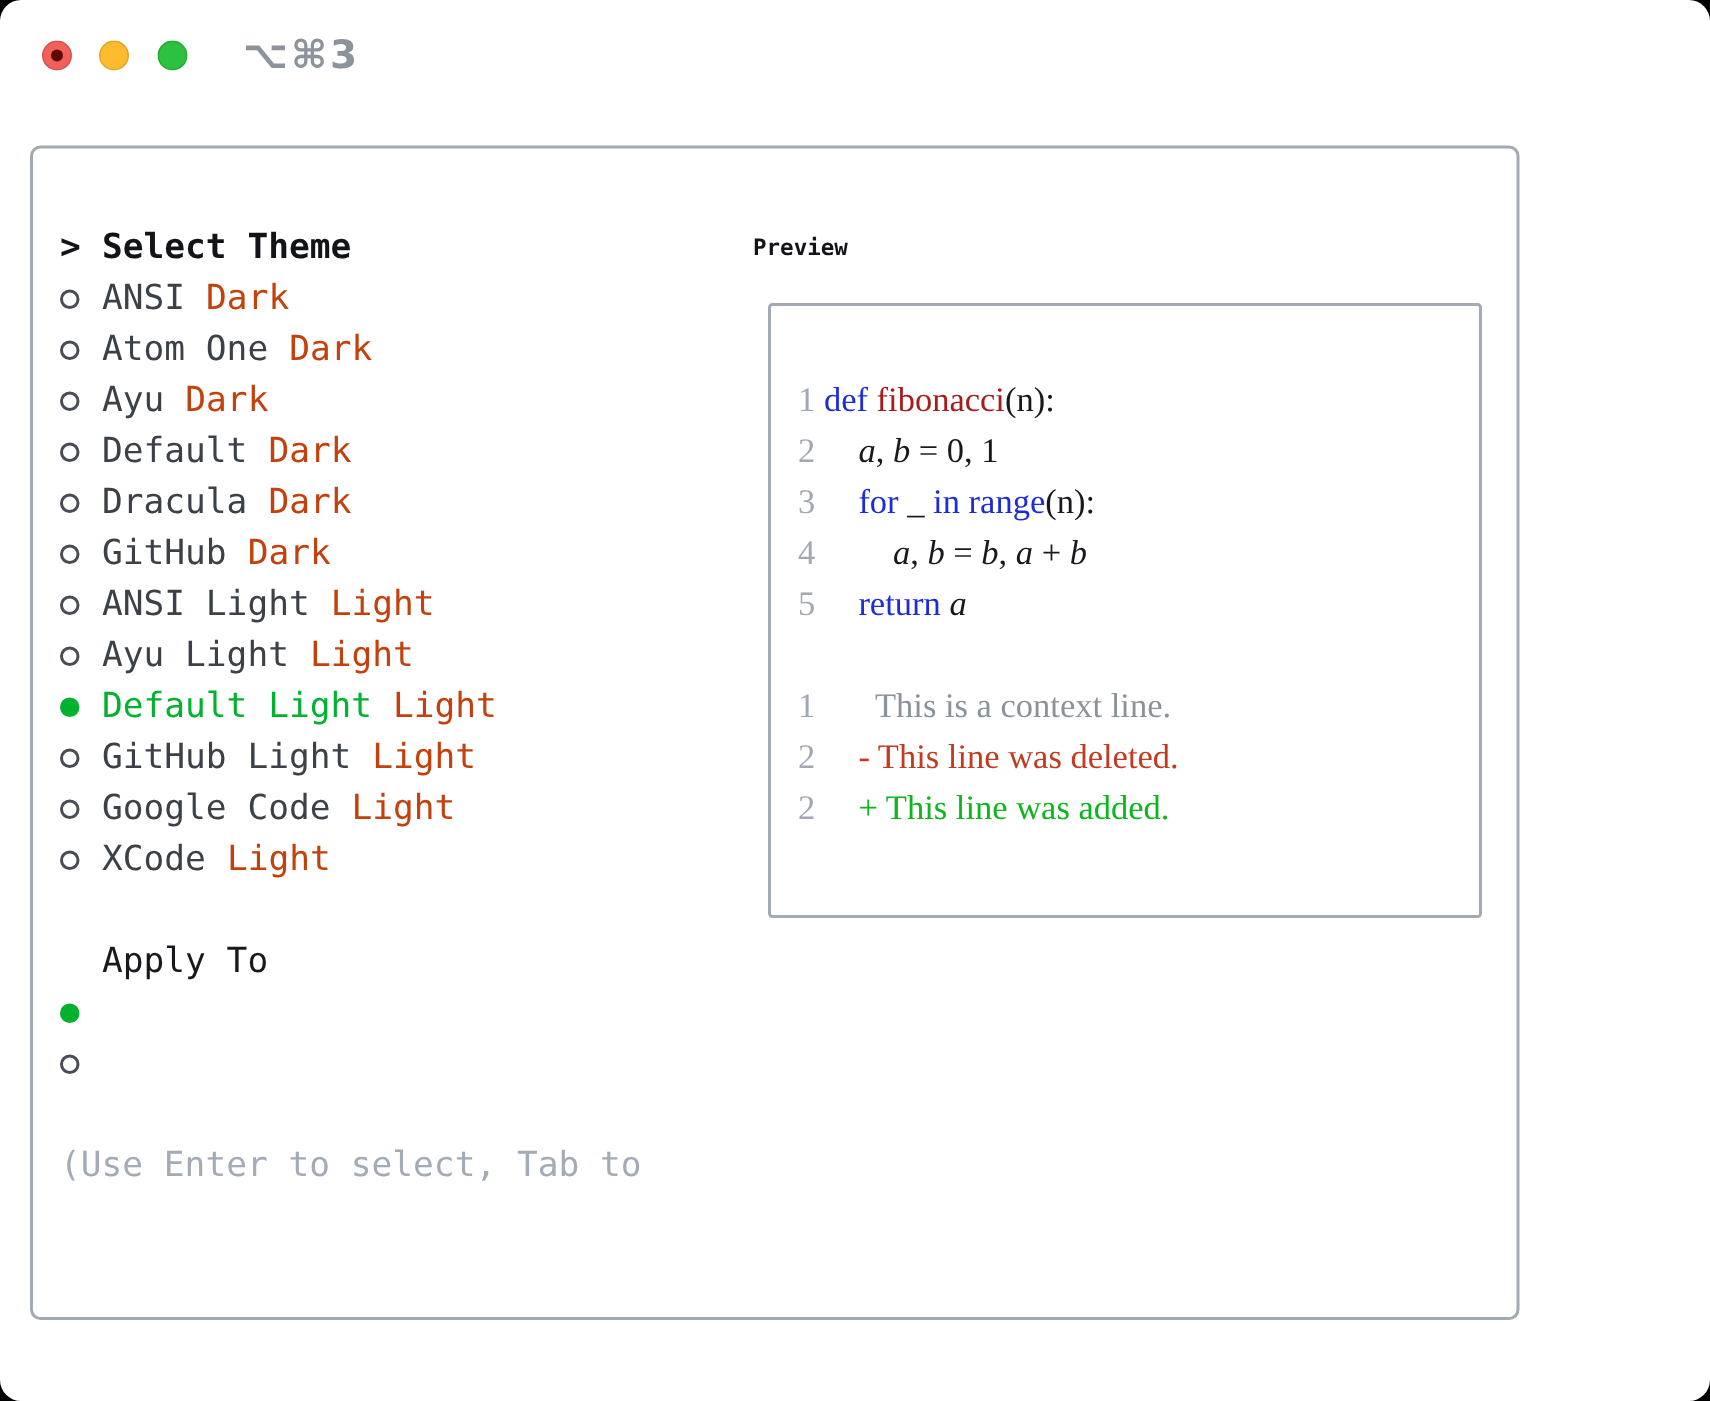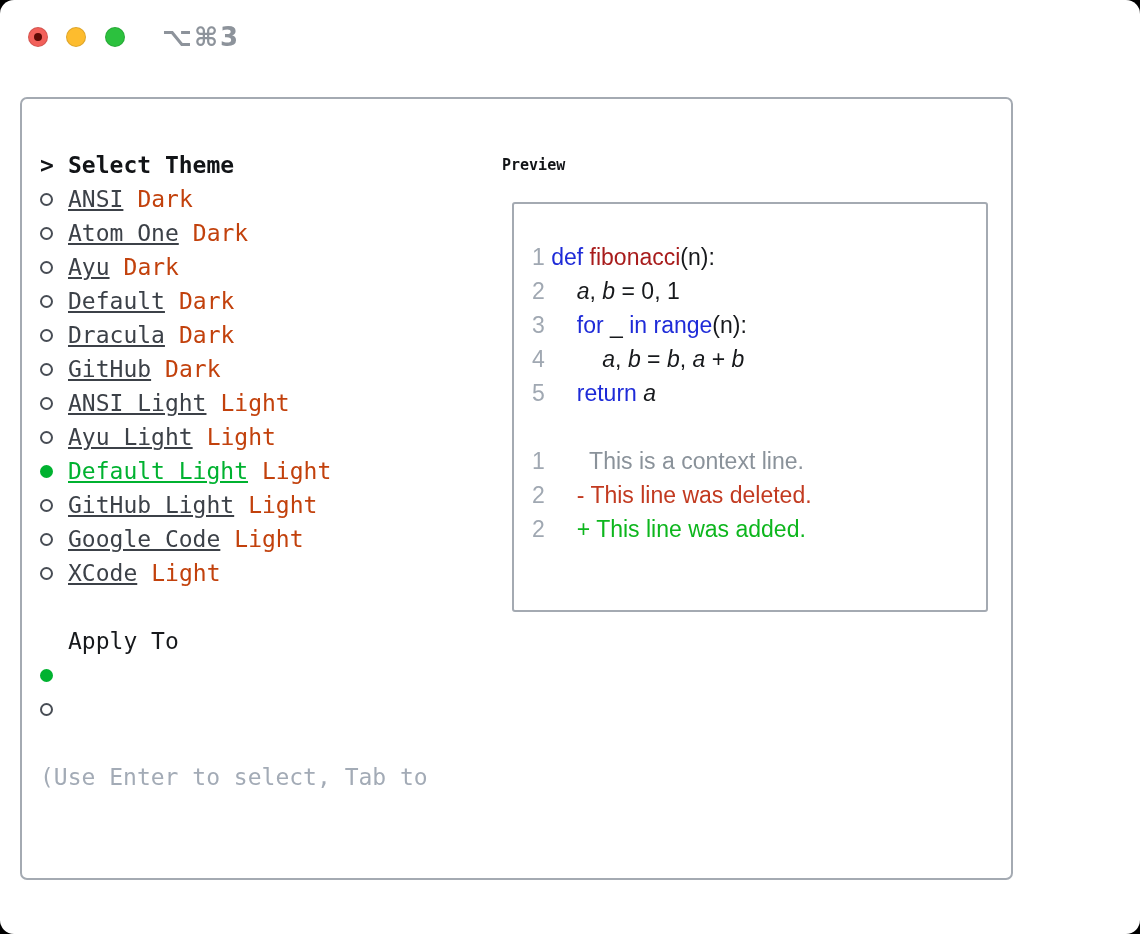--- a/index.html
+++ b/index.html
@@ -15,29 +15,29 @@
   
   .panel{position:absolute;left:20px;top:97px;width:993px;height:783px;box-sizing:border-box;border:2px solid #a4aab2;border-radius:7px;background:#fff;}
   .leftcol{position:absolute;left:18px;top:49px;font-size:23px;}
   .row{display:flex;align-items:center;height:34px;white-space:pre;}
   .marker{display:inline-flex;align-items:center;width:28px;flex:0 0 28px;}
   .prompt{font-weight:700;color:#121417;}
   .header{font-weight:700;color:#121417;}
   .subheader{font-weight:400;color:#17191c;}
   .circle{width:13px;height:13px;box-sizing:border-box;border-radius:50%;border:2px solid #484d55;}
   .sel .circle{background:#00b230;border-color:#00b230;}
-  .iname{color:#3c4148;text-decoration:underline;}
+  .iname{color:#3c4148;}
   .sel .iname{color:#00b230;}
   .itag{color:#c2410c;margin-left:14px;text-align:right;}
   .gap{height:34px;}
   .help{color:#a3abb6;line-height:34px;margin-top:34px;}
   
   .pv-header{position:absolute;left:480px;top:49px;height:34px;line-height:34px;font-size:15px;font-weight:700;color:#121417;}
   .pv-box{position:absolute;left:490px;top:103px;width:476px;height:410px;box-sizing:border-box;border:2px solid #a4aab2;border-radius:3px;overflow:hidden;}
-  .code{margin:0;padding:36px 0 0 18px;font-family:Liberation Sans, sans-serif;font-size:23px;line-height:34px;}
+  .code{margin:0;padding:46px 0 0 18px;font-family:Liberation Serif, serif;font-size:23px;line-height:34px;}
   .cl{height:34px;white-space:pre;}
   .ln{color:#a0a8b2;}
   .kw{color:#1e2bd8;}
   .fn{color:#a81c1c;}
   .plain{color:#17191c;}
   .v{color:#17191c;font-style:italic;}
   .ctx{color:#8a929a;}
   .del{color:#c23a20;}
   .add{color:#0db61d;}
 </style>

